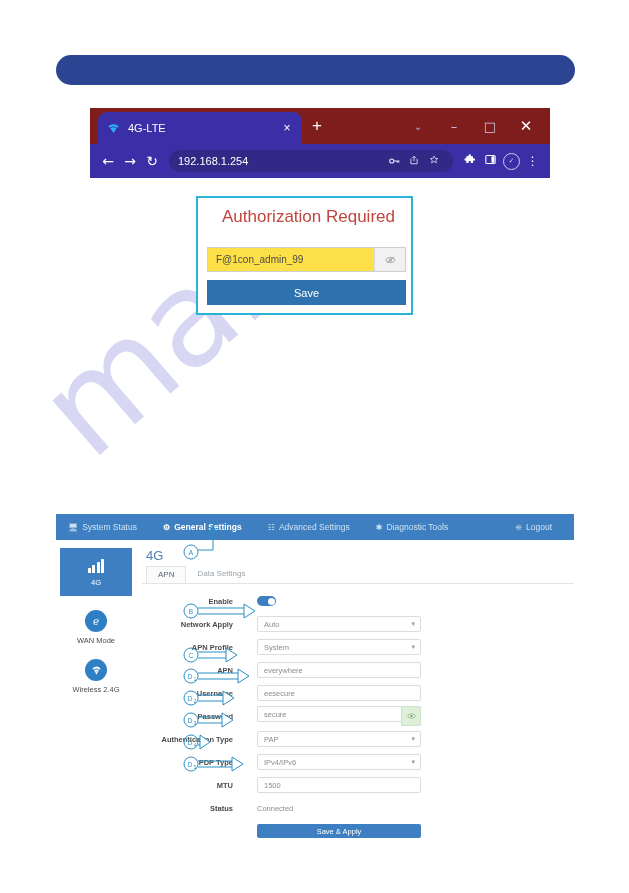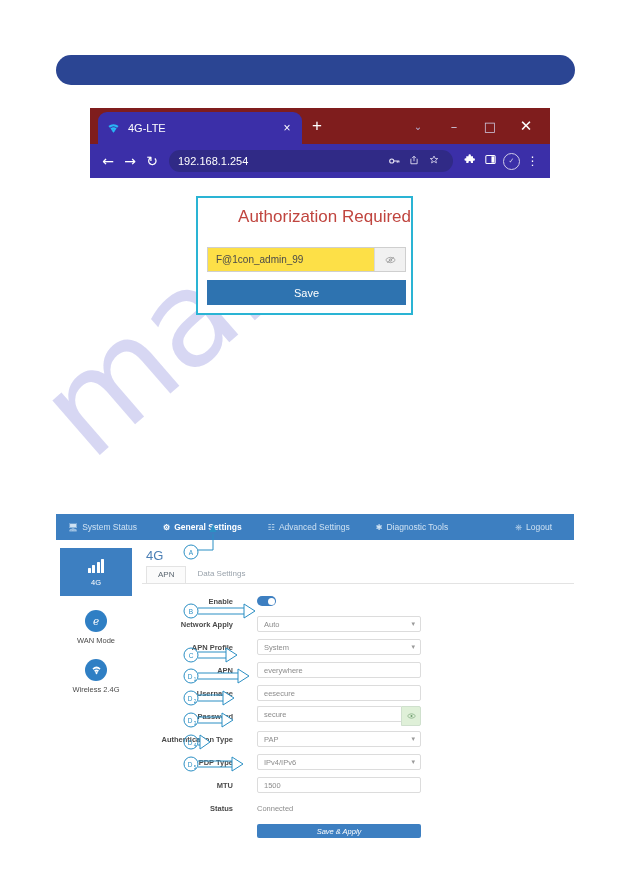--- a/index.html
+++ b/index.html
@@ -76,21 +76,21 @@
     font-size:7px;color:#cfcbe8;box-sizing:border-box;
   }
   .br-bottomline{height:1px;background:#ffffff;}
 
   
   .login-box{
     position:absolute; left:196px; top:196px; width:217px; height:119px;
     background:#ffffff; border:2px solid #2ab4d4; box-sizing:border-box; z-index:7;
   }
   .login-title{
-    text-align:right; color:#c0453f; font-size:17px; margin-top:9px;
+    text-align:center; color:#c0453f; font-size:17px; margin-top:9px;
     font-family:"Liberation Sans", sans-serif; font-weight:400;margin-left:8px;
   }
   .login-field{
     position:absolute; left:9px; top:49px; width:199px; height:25px;
     border:1px solid #cfcfcf; box-sizing:border-box; display:flex; background:#fde047;
   }
   .login-input{
     flex:1; display:flex; align-items:center; padding-left:8px;
     font-size:10px; color:#4a4a4a;
   }
@@ -177,21 +177,21 @@
   }
   .toggle{
     width:19px;height:10px;border-radius:5px;background:#3d7fc1;position:relative;cursor:pointer;
   }
   .toggle i{
     position:absolute;right:1.5px;top:1.5px;width:7px;height:7px;border-radius:50%;background:#fff;display:block;
   }
   .statictxt{font-size:7.5px;color:#8c8c8c;}
   .save-btn{
     width:164px;height:14px;background:#3d7fc1;color:#fff;font-size:7.5px;
-    display:flex;align-items:center;justify-content:center;border-radius:2px;cursor:pointer;font-style:italic;
+    display:flex;align-items:center;justify-content:center;border-radius:2px;cursor:pointer;
   }
 
   
   .callouts{position:absolute;left:0;top:0;width:629px;height:893px;z-index:8;pointer-events:none;}
   .co-txt{font-size:6.5px;fill:#2b8fc4;font-family:"Liberation Sans",sans-serif;}
   .co-sub{font-size:4.5px;fill:#2b8fc4;font-family:"Liberation Sans",sans-serif;}
 </style>
 </head>
 <body>
 

